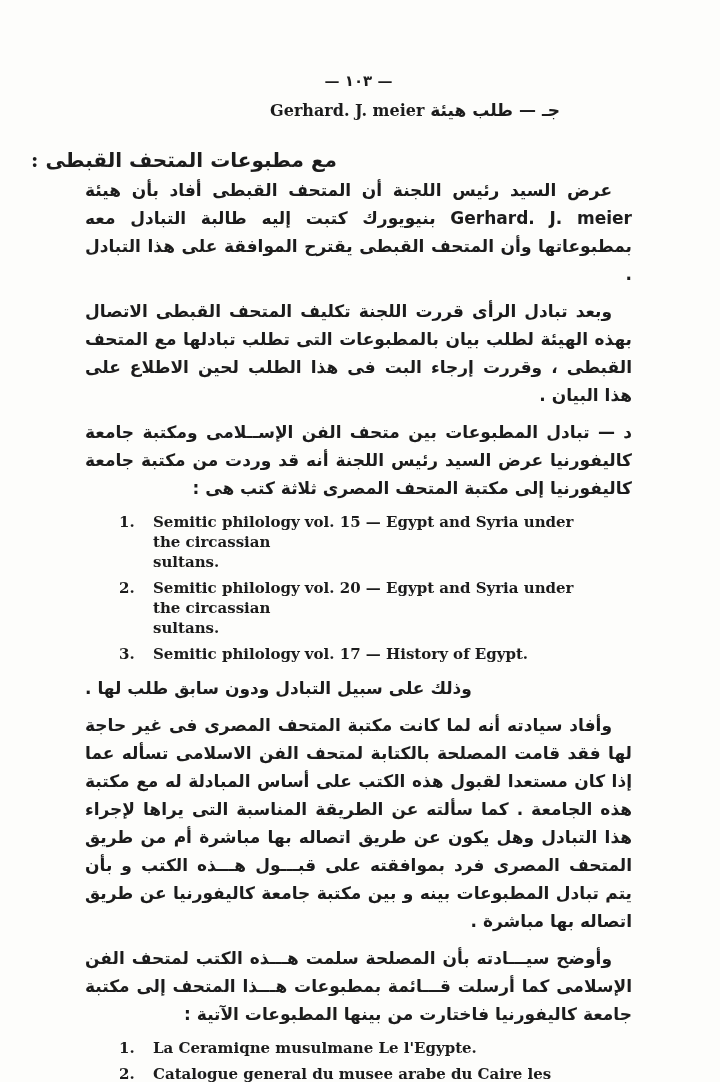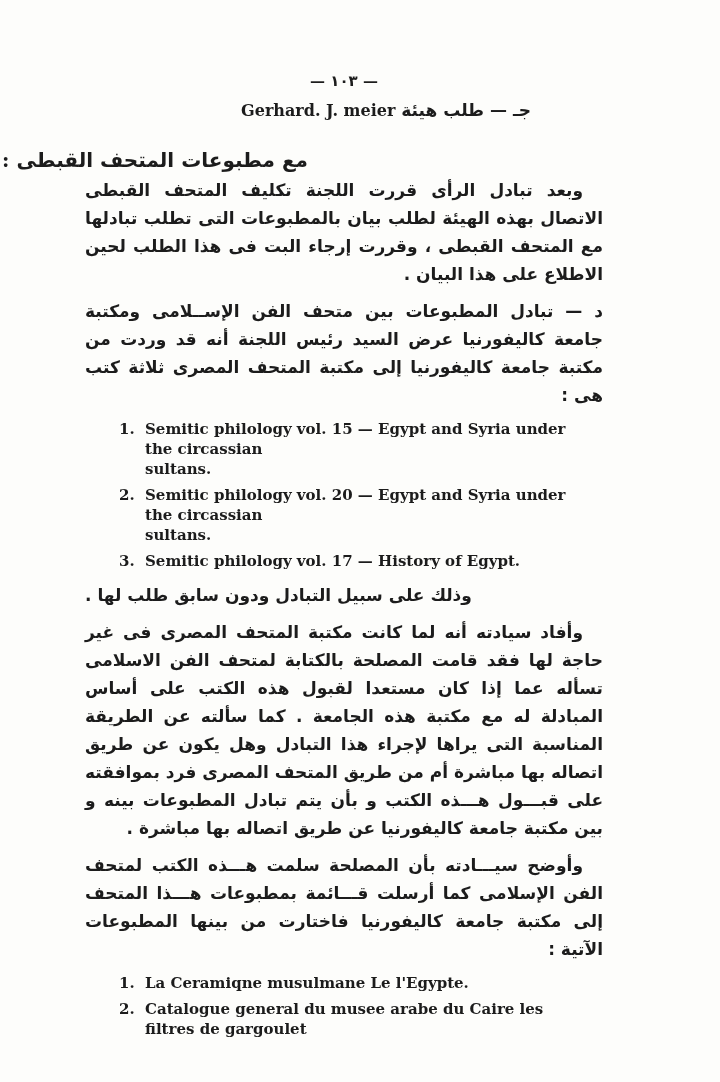--- a/index.html
+++ b/index.html
@@ -7,21 +7,21 @@
   body {
     width: 720px; height: 1082px;
     font-family: "DejaVu Serif", "DejaVu Sans", serif;
     color: #1c1c1c;
   }
   .scan-page {
     position: relative;
     width: 720px; height: 1082px;
     background: #fdfdfb;
     overflow: hidden;
-    padding: 72px 117px 40px 85px;
+    padding: 72px 88px 40px 85px;
   }
   .page-number {
     text-align: center;
     font-weight: bold;
     font-size: 15px;
     letter-spacing: 2px;
     margin-bottom: 10px;
   }
   .title-line {
     direction: rtl;
@@ -62,36 +62,37 @@
   .latin-list .item {
     display: flex;
     font-size: 15px;
     line-height: 20px;
     font-weight: bold;
     margin-bottom: 6px;
     font-family: "DejaVu Serif", serif;
   }
   .latin-list .num { width: 26px; flex: none; }
   .latin-list .txt { flex: 1; }
-  .latin-list .l { display: block; }
+  .latin-list .l { display: block; margin-left: 8px; }
 </style>
 </head>
 <body>
 
 <div class="scan-page">
 
   <div class="page-number">— ١٠٣ —</div>
 
   <div class="title-line">
     <span>جـ —  طلب هيئة</span>
     <span class="latin-name">Gerhard. J. meier</span>
   </div>
 
   <div class="subtitle">مع مطبوعات المتحف القبطى :</div>
 
+  <p class="ar indent">عرض السيد رئيس اللجنة أن المتحف القبطى أفاد بأن هيئة Gerhard. J. meier بنيويورك كتبت إليه طالبة التبادل معه بمطبوعاتها وأن المتحف القبطى يقترح الموافقة على هذا التبادل .</p>
 
   <p class="ar indent">وبعد تبادل الرأى قررت اللجنة تكليف المتحف القبطى الاتصال بهذه الهيئة لطلب بيان بالمطبوعات التى تطلب تبادلها مع المتحف القبطى ، وقررت إرجاء البت فى هذا الطلب لحين الاطلاع على هذا البيان .</p>
 
   <p class="ar">د —  تبادل المطبوعات بين متحف الفن الإســلامى ومكتبة جامعة كاليفورنيا عرض السيد رئيس اللجنة أنه قد وردت من مكتبة جامعة كاليفورنيا إلى مكتبة المتحف المصرى ثلاثة كتب هى :</p>
 
   <div class="latin-list">
     <div class="item">
       <span class="num">1.</span>
       <span class="txt">
         <span class="l">Semitic philology vol. 15 — Egypt and Syria under the circassian</span>

